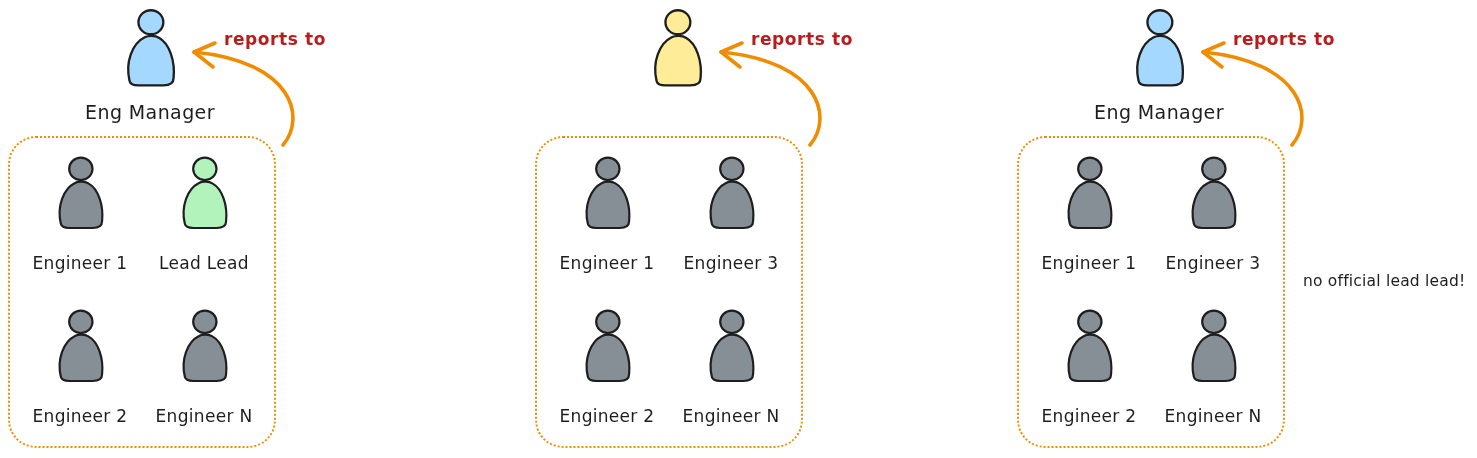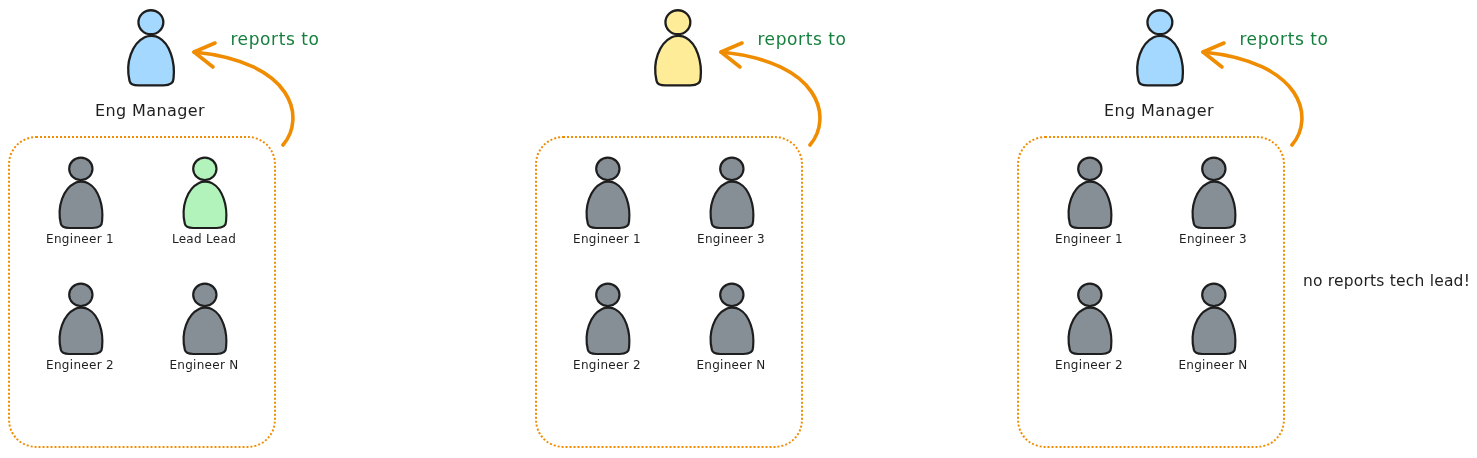--- a/index.html
+++ b/index.html
@@ -15,40 +15,40 @@
   }
   .panel { position: absolute; top: 0; width: 470px; height: 458px; }
   .panel.p0 { left: 0; }
   .panel.p1 { left: 527px; }
   .panel.p2 { left: 1009px; width: 468px; }
 
   svg.person { display: block; stroke: #1e1e1e; }
   .manager-icon { position: absolute; left: 118px; top: 6px; width: 64px; height: 84px; }
   .mlabel {
     position: absolute; left: 25px; top: 101px; width: 250px;
-    text-align: center; font-size: 16px; font-weight: 500; letter-spacing: 0.4px;
+    text-align: center; font-size: 19px; font-weight: 500; letter-spacing: 0.4px;
     white-space: nowrap;
   }
   .reports {
     position: absolute; left: 205px; top: 29px; width: 140px;
-    text-align: center; color: #15803d; font-weight: 400;
+    text-align: center; color: #b91c1c; font-weight: 700;
     font-size: 17px; letter-spacing: 0.6px; white-space: nowrap;
   }
   .arrow-svg { position: absolute; left: 168px; top: 38px; width: 130px; height: 115px; overflow: visible; }
   .arrow-svg g { fill: none; stroke-width: 3.6; stroke-linecap: round; stroke-linejoin: round; }
 
   .team-box {
     position: absolute; left: 8px; top: 136px; width: 268px; height: 312px;
     border: 2.5px dotted #f08c00; border-radius: 28px;
     display: grid; grid-template-columns: 1fr 1fr;
     padding: 16px 8px 0; row-gap: 34px; justify-items: center; align-content: start;
   }
   .cell { display: flex; flex-direction: column; align-items: center; width: 120px; }
   .cell svg.person { width: 60px; height: 78px; }
-  .plabel { font-size: 12px; letter-spacing: 0.3px; white-space: nowrap; }
+  .plabel { margin-top: 21px; font-size: 17px; letter-spacing: 0.3px; white-space: nowrap; }
 
   .annotation {
     position: absolute; left: 294px; top: 272px; width: 174px;
     font-size: 15.5px; letter-spacing: 0.2px; white-space: nowrap;
   }
   .defs-svg { position: absolute; width: 0; height: 0; }
 </style>
 </head>
 <body>
 
@@ -174,16 +174,16 @@
         </svg>
         <div class="plabel">Engineer 2</div>
       </div>
       <div class="cell">
         <svg class="person" viewBox="0 0 72 90">
           <use href="#person-shape" fill="#868e96"></use>
         </svg>
         <div class="plabel">Engineer N</div>
       </div>
     </div>
-    <div class="annotation">no reports tech lead!</div>
+    <div class="annotation">no official lead lead!</div>
   </section>
 
 </div>
 
 </body></html>

